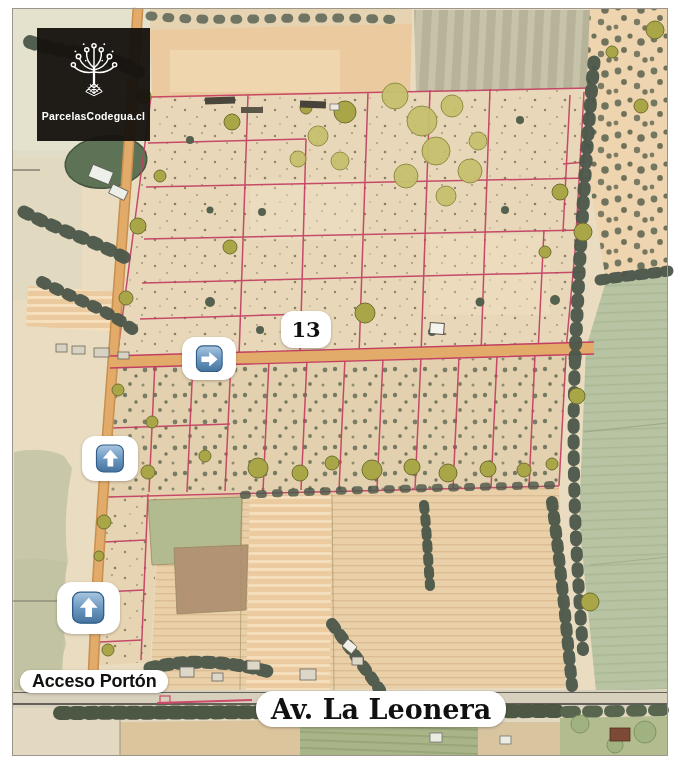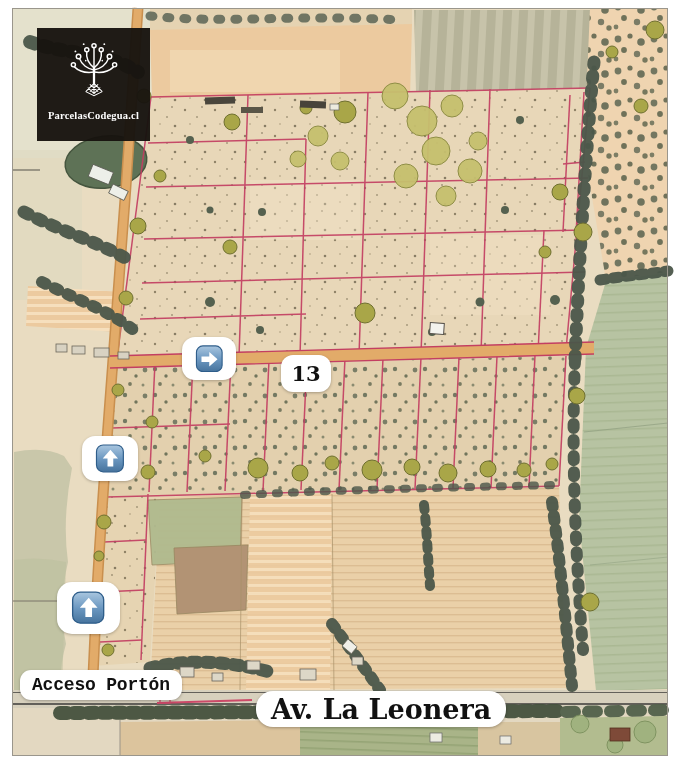--- a/index.html
+++ b/index.html
@@ -2,30 +2,30 @@
 <html><head>
 <meta charset="utf-8">
 <style>
   html,body{margin:0;padding:0;background:#fff;}
   .page{position:relative;width:680px;height:770px;background:#ffffff;overflow:hidden;
         font-family:"Liberation Sans",sans-serif;}
   .map-svg{position:absolute;left:0;top:0;width:680px;height:770px;display:block;}
   
   .logo{position:absolute;left:37px;top:28px;width:113px;height:113px;
         background:rgba(23,19,15,.96);display:flex;flex-direction:column;
-        align-items:center;justify-content:flex-start;padding-top:8px;box-sizing:border-box;font-family:Liberation Serif, serif;}
+        align-items:center;justify-content:flex-start;padding-top:8px;box-sizing:border-box;}
   .logo svg{width:66px;height:66px;margin-top:2px;}
   .logo-text{color:#fff;font-weight:700;font-size:10.5px;margin-top:6px;letter-spacing:.2px;}
   
   .pill{position:absolute;background:#fff;color:#111;display:flex;align-items:center;
         justify-content:center;box-shadow:0 1px 3px rgba(0,0,0,.28);}
   .badge-13{left:281px;top:311px;width:50px;height:37px;border-radius:12px;
-        font-family:"DejaVu Serif",serif;font-weight:700;font-size:21px;margin-top:44px;}
-  .lbl-acceso{left:20px;top:670px;height:30px;border-radius:11px;padding:0 12px;
-        font-weight:700;font-size:18px;letter-spacing:-.2px;font-family:Liberation Mono, monospace;}
+        font-family:"DejaVu Serif",serif;font-weight:700;font-size:21px;}
+  .lbl-acceso{left:20px;top:670px;height:23px;border-radius:11px;padding:0 12px;
+        font-weight:700;font-size:18px;letter-spacing:-.2px;}
   .lbl-leonera{left:256px;top:691px;height:36px;border-radius:17px;padding:0 15px;
         font-family:"DejaVu Serif",serif;font-weight:700;font-size:27px;}
   
   .marker{position:absolute;background:#fff;border-radius:13px;display:flex;
         align-items:center;justify-content:center;box-shadow:0 1px 3px rgba(0,0,0,.25);}
   .marker svg{width:64%;height:64%;}
   .m-right{left:182px;top:337px;width:54px;height:43px;}
   .m-up1{left:82px;top:436px;width:56px;height:45px;}
   .m-up2{left:57px;top:582px;width:63px;height:52px;border-radius:15px;}
 </style>

